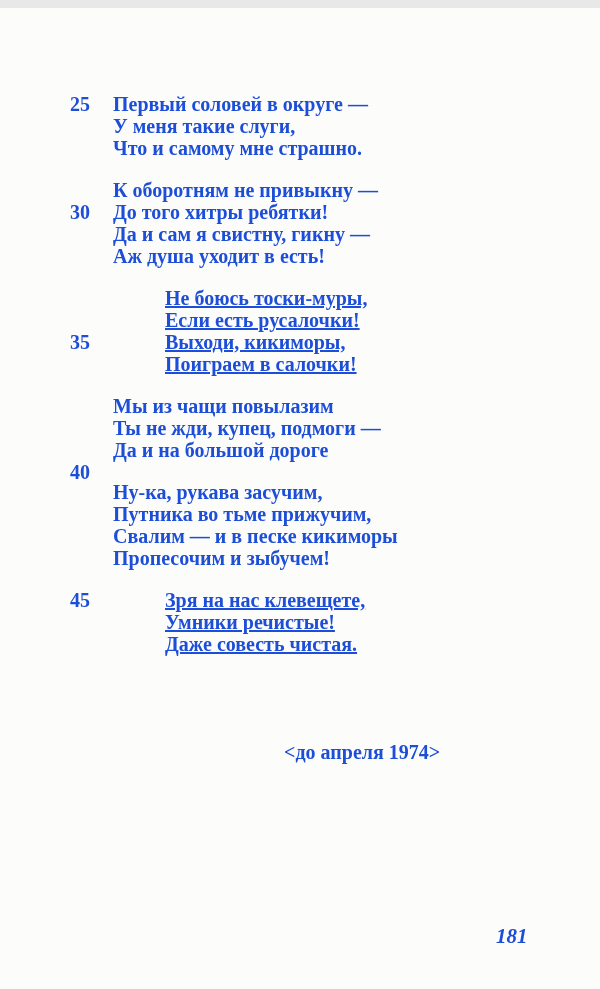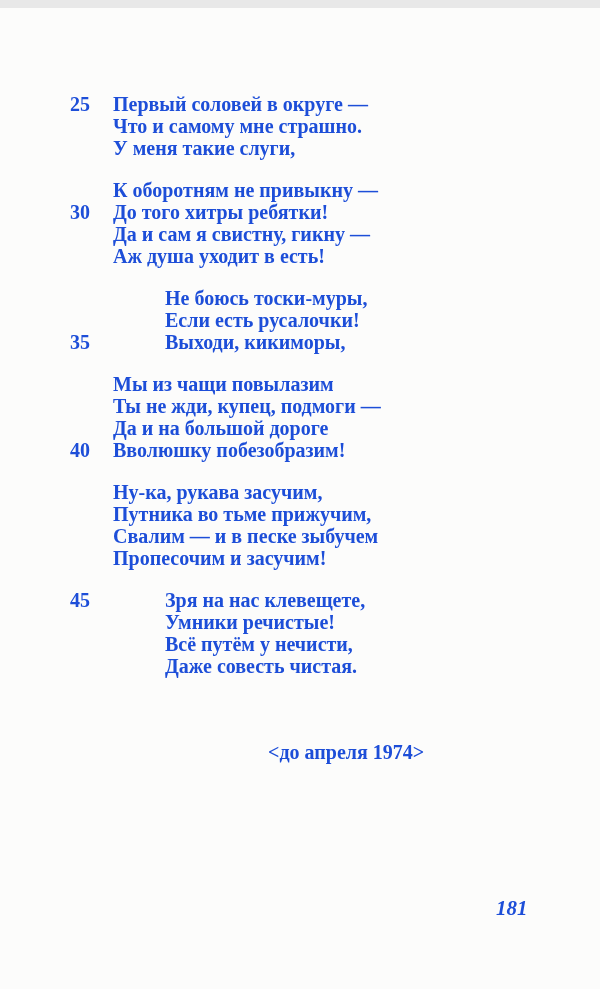--- a/index.html
+++ b/index.html
@@ -23,81 +23,82 @@
     top: 85px;
     left: 113px;
     font-size: 20px;
     line-height: 22px;
   }
   .stanza {
     margin: 0 0 20px 0;
   }
   .stanza.indent .line {
     padding-left: 52px;
+    text-decoration: underline;
   }
   .line {
     white-space: nowrap;
   }
   .line-no {
     position: absolute;
     left: -43px;
     width: 30px;
     text-align: left;
     font-size: 20px;
   }
   .date-note {
     position: absolute;
-    left: 268px;
+    left: 284px;
     top: 733px;
     font-size: 20px;
     white-space: nowrap;
   }
   .page-number {
     position: absolute;
     left: 496px;
-    top: 888px;
+    top: 916px;
     font-size: 21px;
     font-style: italic;
   }
 </style>
 </head>
 <body>
 
 <div class="page">
   <div class="poem" id="poem">
       <div class="stanza">
         <div class="line"><span class="line-no">25</span><span>Первый соловей в округе —</span></div>
+        <div class="line"><span>У меня такие слуги,</span></div>
         <div class="line"><span>Что и самому мне страшно.</span></div>
-        <div class="line"><span>У меня такие слуги,</span></div>
       </div>
       <div class="stanza">
         <div class="line"><span>К оборотням не привыкну —</span></div>
         <div class="line"><span class="line-no">30</span><span>До того хитры ребятки!</span></div>
         <div class="line"><span>Да и сам я свистну, гикну —</span></div>
         <div class="line"><span>Аж душа уходит в есть!</span></div>
       </div>
       <div class="stanza indent">
         <div class="line"><span>Не боюсь тоски-муры,</span></div>
         <div class="line"><span>Если есть русалочки!</span></div>
         <div class="line"><span class="line-no">35</span><span>Выходи, кикиморы,</span></div>
+        <div class="line"><span>Поиграем в салочки!</span></div>
       </div>
       <div class="stanza">
         <div class="line"><span>Мы из чащи повылазим</span></div>
         <div class="line"><span>Ты не жди, купец, подмоги —</span></div>
         <div class="line"><span>Да и на большой дороге</span></div>
-        <div class="line"><span class="line-no">40</span><span>Вволюшку побезобразим!</span></div>
+        <div class="line"><span class="line-no">40</span></div>
       </div>
       <div class="stanza">
         <div class="line"><span>Ну-ка, рукава засучим,</span></div>
         <div class="line"><span>Путника во тьме прижучим,</span></div>
-        <div class="line"><span>Свалим — и в песке зыбучем</span></div>
-        <div class="line"><span>Пропесочим и засучим!</span></div>
+        <div class="line"><span>Свалим — и в песке кикиморы</span></div>
+        <div class="line"><span>Пропесочим и зыбучем!</span></div>
       </div>
       <div class="stanza indent">
         <div class="line"><span class="line-no">45</span><span>Зря на нас клевещете,</span></div>
         <div class="line"><span>Умники речистые!</span></div>
-        <div class="line"><span>Всё путём у нечисти,</span></div>
         <div class="line"><span>Даже совесть чистая.</span></div>
       </div>
     </div>
   <div class="date-note">&lt;до апреля 1974&gt;</div>
   <div class="page-number">181</div>
 </div>
 
 </body></html>

